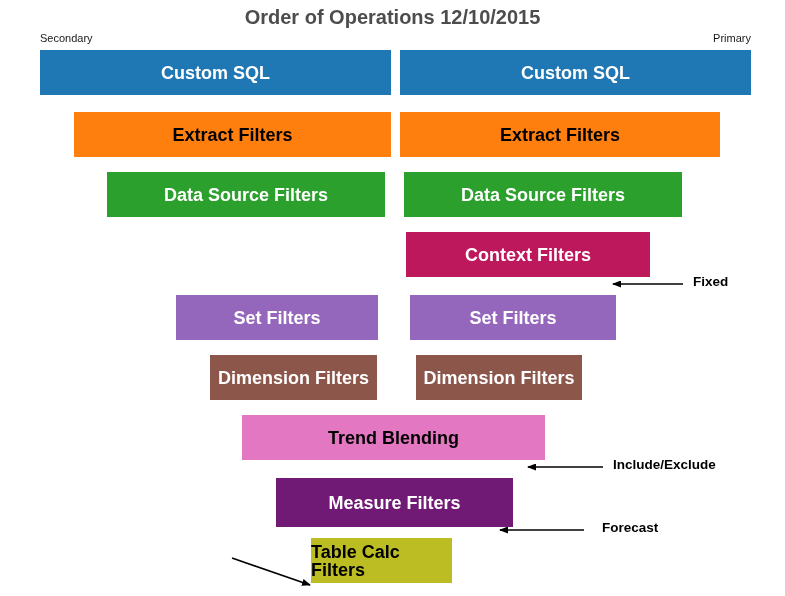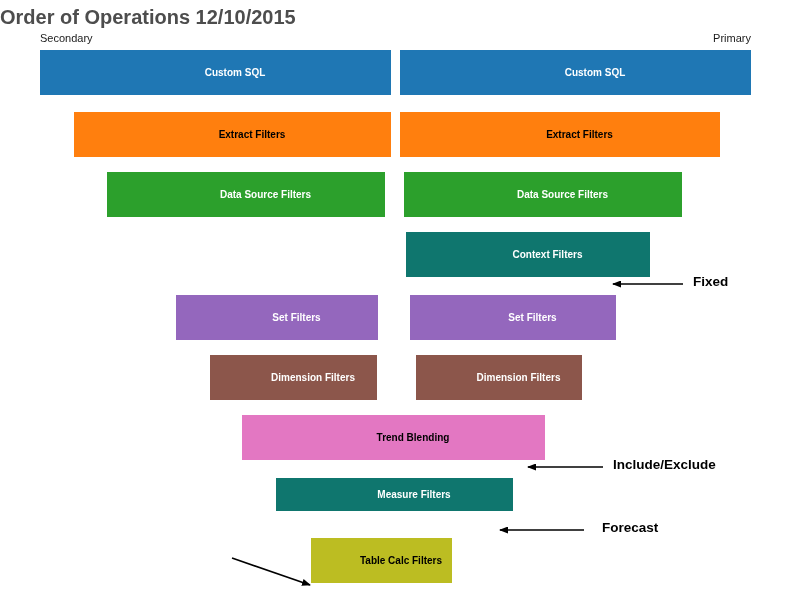--- a/index.html
+++ b/index.html
@@ -13,46 +13,45 @@
     height: 596px;
     background: #ffffff;
     font-family: "Liberation Sans", sans-serif;
     overflow: hidden;
   }
   #title {
     position: absolute;
     left: 0;
     top: 6px;
     width: 785px;
-    text-align: left;
+    text-align: center;
     font-size: 20px;
     font-weight: bold;
     color: #4d4d4d;
     letter-spacing: 0px;
   }
   .side-label {
     position: absolute;
     font-size: 11px;
     color: #1a1a1a;
     font-weight: normal;
     text-align: center;
   }
   #label-secondary { left: 40px; top: 32px; }
   #label-primary   { right: 34px; top: 32px; }
 
   .bar {
     position: absolute;
     display: flex;
     align-items: center;
     justify-content: center;
-    font-size: 10px;
+    font-size: 18px;
     font-weight: bold;
     line-height: 1;
     box-sizing: border-box;
-    padding-left: 39px;
   }
   .txt-white { color: #ffffff; }
   .txt-black { color: #000000; }
 
   .callout {
     position: absolute;
     font-size: 13.5px;
     font-weight: bold;
     color: #000000;
     white-space: nowrap;
@@ -96,39 +95,39 @@
       </div>
       <div class="bar txt-black" style="left: 400px; top: 112px; width: 320px; height: 45px; background: rgb(255, 127, 14);">
         <span>Extract Filters</span>
       </div>
       <div class="bar txt-white" style="left: 107px; top: 172px; width: 278px; height: 45px; background: rgb(44, 160, 44);">
         <span>Data Source Filters</span>
       </div>
       <div class="bar txt-white" style="left: 404px; top: 172px; width: 278px; height: 45px; background: rgb(44, 160, 44);">
         <span>Data Source Filters</span>
       </div>
-      <div class="bar txt-white" style="left: 406px; top: 232px; width: 244px; height: 45px; background: #0f766e;">
+      <div class="bar txt-white" style="left: 406px; top: 232px; width: 244px; height: 45px; background: #be185d;">
         <span>Context Filters</span>
       </div>
       <div class="bar txt-white" style="left: 176px; top: 295px; width: 202px; height: 45px; background: rgb(148, 103, 189);">
         <span>Set Filters</span>
       </div>
       <div class="bar txt-white" style="left: 410px; top: 295px; width: 206px; height: 45px; background: rgb(148, 103, 189);">
         <span>Set Filters</span>
       </div>
       <div class="bar txt-white" style="left: 210px; top: 355px; width: 167px; height: 45px; background: rgb(140, 86, 75);">
         <span>Dimension Filters</span>
       </div>
       <div class="bar txt-white" style="left: 416px; top: 355px; width: 166px; height: 45px; background: rgb(140, 86, 75);">
         <span>Dimension Filters</span>
       </div>
       <div class="bar txt-black" style="left: 242px; top: 415px; width: 303px; height: 45px; background: rgb(227, 119, 194);">
         <span>Trend Blending</span>
       </div>
-      <div class="bar txt-white" style="left: 276px; top: 478px; width: 237px; height: 33px; background: #0f766e;">
+      <div class="bar txt-white" style="left: 276px; top: 478px; width: 237px; height: 49px; background: #701a75;">
         <span>Measure Filters</span>
       </div>
       <div class="bar txt-black" style="left: 311px; top: 538px; width: 141px; height: 45px; background: rgb(188, 189, 34);">
         <span>Table Calc Filters</span>
       </div>
     </div>
 
   <svg class="arrows" id="arrows-layer" viewBox="0 0 785 596">
     <defs>
       <marker id="arrowhead" markerWidth="9" markerHeight="7" refX="8" refY="3.5" orient="auto" markerUnits="userSpaceOnUse">

